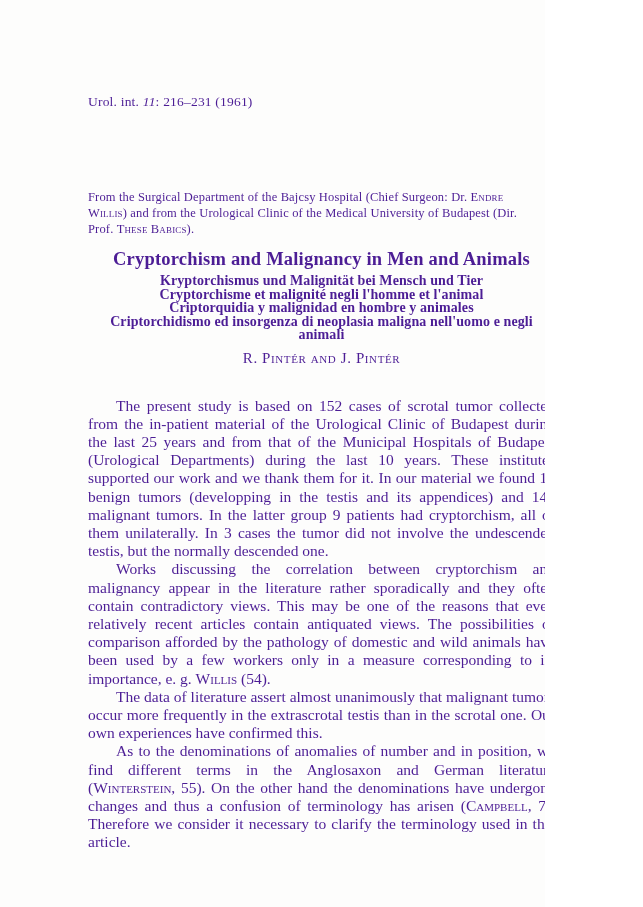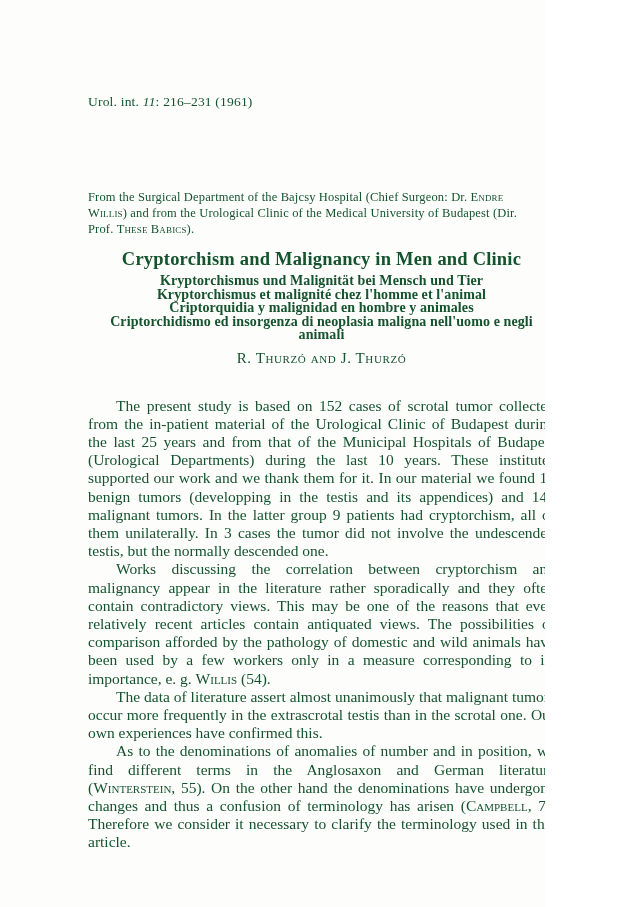--- a/index.html
+++ b/index.html
@@ -2,21 +2,21 @@
 <html><head>
 <meta charset="utf-8">
 <style>
   html, body { margin: 0; padding: 0; background: #ffffff; }
   .page {
     position: relative;
     width: 545px;
     height: 907px;
     background: #fdfdfc;
     font-family: "Liberation Serif", serif;
-    color: #14532d;
+    color: #4c1d95;
     overflow: hidden;
   }
   .content {
     position: absolute;
     left: 88px;
     top: 0;
     width: 467px;
   }
   .sc { font-variant: small-caps; }
   .it { font-style: italic; }
@@ -75,30 +75,30 @@
   <div class="content">
 
     <div class="journal-ref"><span>Urol. int. </span><span class="it">11</span><span>: 216–231 (1961)</span></div>
 
     <div class="affiliation">
       <div><span>From the Surgical Department of the Bajcsy Hospital (Chief Surgeon: Dr. </span><span class="sc">Endre</span></div>
       <div><span class="sc">Willis</span><span>) and from the Urological Clinic of the Medical University of Budapest (Dir.</span></div>
       <div><span>Prof. </span><span class="sc">These Babics</span><span>).</span></div>
     </div>
 
-    <h1 class="title">Cryptorchism and Malignancy in Men and Clinic</h1>
+    <h1 class="title">Cryptorchism and Malignancy in Men and Animals</h1>
 
     <div class="subtitles">
       <div>Kryptorchismus und Malignität bei Mensch und Tier</div>
-      <div>Kryptorchismus et malignité chez l'homme et l'animal</div>
+      <div>Cryptorchisme et malignité negli l'homme et l'animal</div>
       <div>Criptorquidia y malignidad en hombre y animales</div>
       <div>Criptorchidismo ed insorgenza di neoplasia maligna nell'uomo e negli animali</div>
     </div>
 
-    <div class="authors sc">R. Thurzó and J. Thurzó</div>
+    <div class="authors sc">R. Pintér and J. Pintér</div>
 
     <div class="body-text">
       <p><span>The present study is based on 152 cases of scrotal tumor collected from the in-patient material of the Urological Clinic of Budapest during the last 25 years and from that of the Municipal Hospitals of Budapest (Urological Departments) during the last 10 years. These institutes supported our work and we thank them for it. In our material we found 10 benign tumors (developping in the testis and its appendices) and 142 malignant tumors. In the latter group 9 patients had cryptorchism, all of them unilaterally. In 3 cases the tumor did not involve the undescended testis, but the normally descended one.</span></p>
       <p><span>Works discussing the correlation between cryptorchism and malignancy appear in the literature rather sporadically and they often contain contradictory views. This may be one of the reasons that even relatively recent articles contain antiquated views. The possibilities of comparison afforded by the pathology of domestic and wild animals have been used by a few workers only in a measure corresponding to its importance, e. g. </span><span class="sc">Willis</span><span> (54).</span></p>
       <p><span>The data of literature assert almost unanimously that malignant tumors occur more frequently in the extrascrotal testis than in the scrotal one. Our own experiences have confirmed this.</span></p>
       <p><span>As to the denominations of anomalies of number and in position, we find different terms in the Anglosaxon and German literature (</span><span class="sc">Winterstein</span><span>, 55). On the other hand the denominations have undergone changes and thus a confusion of terminology has arisen (</span><span class="sc">Campbell</span><span>, 7). Therefore we consider it necessary to clarify the terminology used in this article.</span></p>
     </div>
 
   </div>
 </div>

